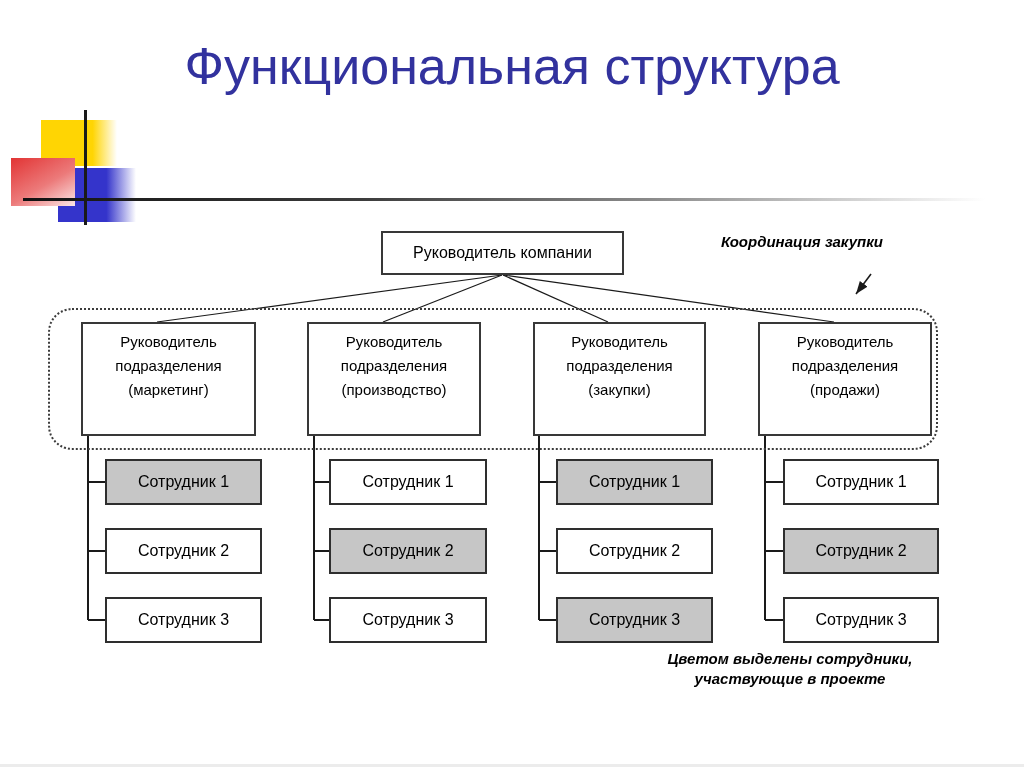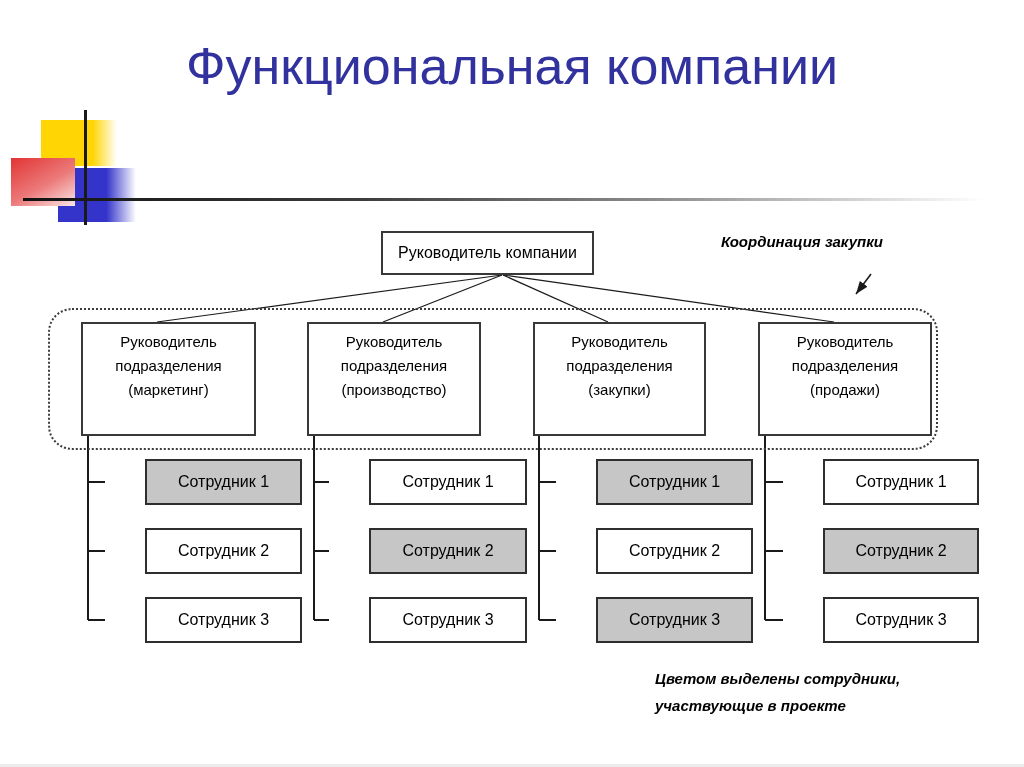--- a/index.html
+++ b/index.html
@@ -51,38 +51,37 @@
   .box {
     position: absolute;
     border: 2px solid #383838;
     background: #ffffff;
     box-sizing: border-box;
     z-index: 2;
     text-align: center;
     color: #000000;
   }
   .root-box {
-    left: 381px; top: 231px; width: 213px; height: 44px;
+    left: 381px; top: 231px; width: 243px; height: 44px;
     display: flex; align-items: center; justify-content: center;
     font-size: 16px;
   }
   .dept-box {
     top: 322px; height: 114px;
     padding-top: 6px;
     font-size: 15px;
     line-height: 24px;
     white-space: pre-line;
     margin-left: 11px;
   }
   .emp-box {
     height: 46px;
     display: flex; align-items: center; justify-content: center;
     font-size: 16px;
     border-color: #2e2e2e;
-    margin-left: 40px;
   }
   
   .dashed-frame {
     position: absolute;
     left: 48px; top: 308px; width: 890px; height: 142px;
     border: 2px dotted #3c3c3c;
     border-radius: 24px;
     box-sizing: border-box;
     z-index: 1;
   }
@@ -96,35 +95,36 @@
     position: absolute;
     left: 710px; top: 233px; width: 184px;
     text-align: center;
     font-size: 15px;
     font-style: italic;
     font-weight: bold;
     z-index: 3;
   }
   .note-text {
     position: absolute;
-    left: 655px; top: 665px; width: 270px;
+    left: 655px; top: 649px; width: 270px;
+    text-align: center;
     font-size: 15px;
-    line-height: 27px;
+    line-height: 20px;
     font-style: italic;
     font-weight: bold;
     white-space: pre-line;
     z-index: 3;
   }
 </style>
 </head>
 <body>
 
 <div id="canvas">
 
-  <div class="slide-title" style="color: rgb(50, 50, 158);">Функциональная компании</div>
+  <div class="slide-title" style="color: rgb(50, 50, 158);">Функциональная структура</div>
 
   <div class="decor decor-yellow"></div>
   <div class="decor decor-blue"></div>
   <div class="decor decor-red"></div>
   <div class="decor decor-vline"></div>
   <div class="decor decor-hline"></div>
   <div class="page-edge-bottom"></div>
 
   <svg class="connectors" viewBox="0 0 1024 767" xmlns="http://www.w3.org/2000/svg">
     <defs>

